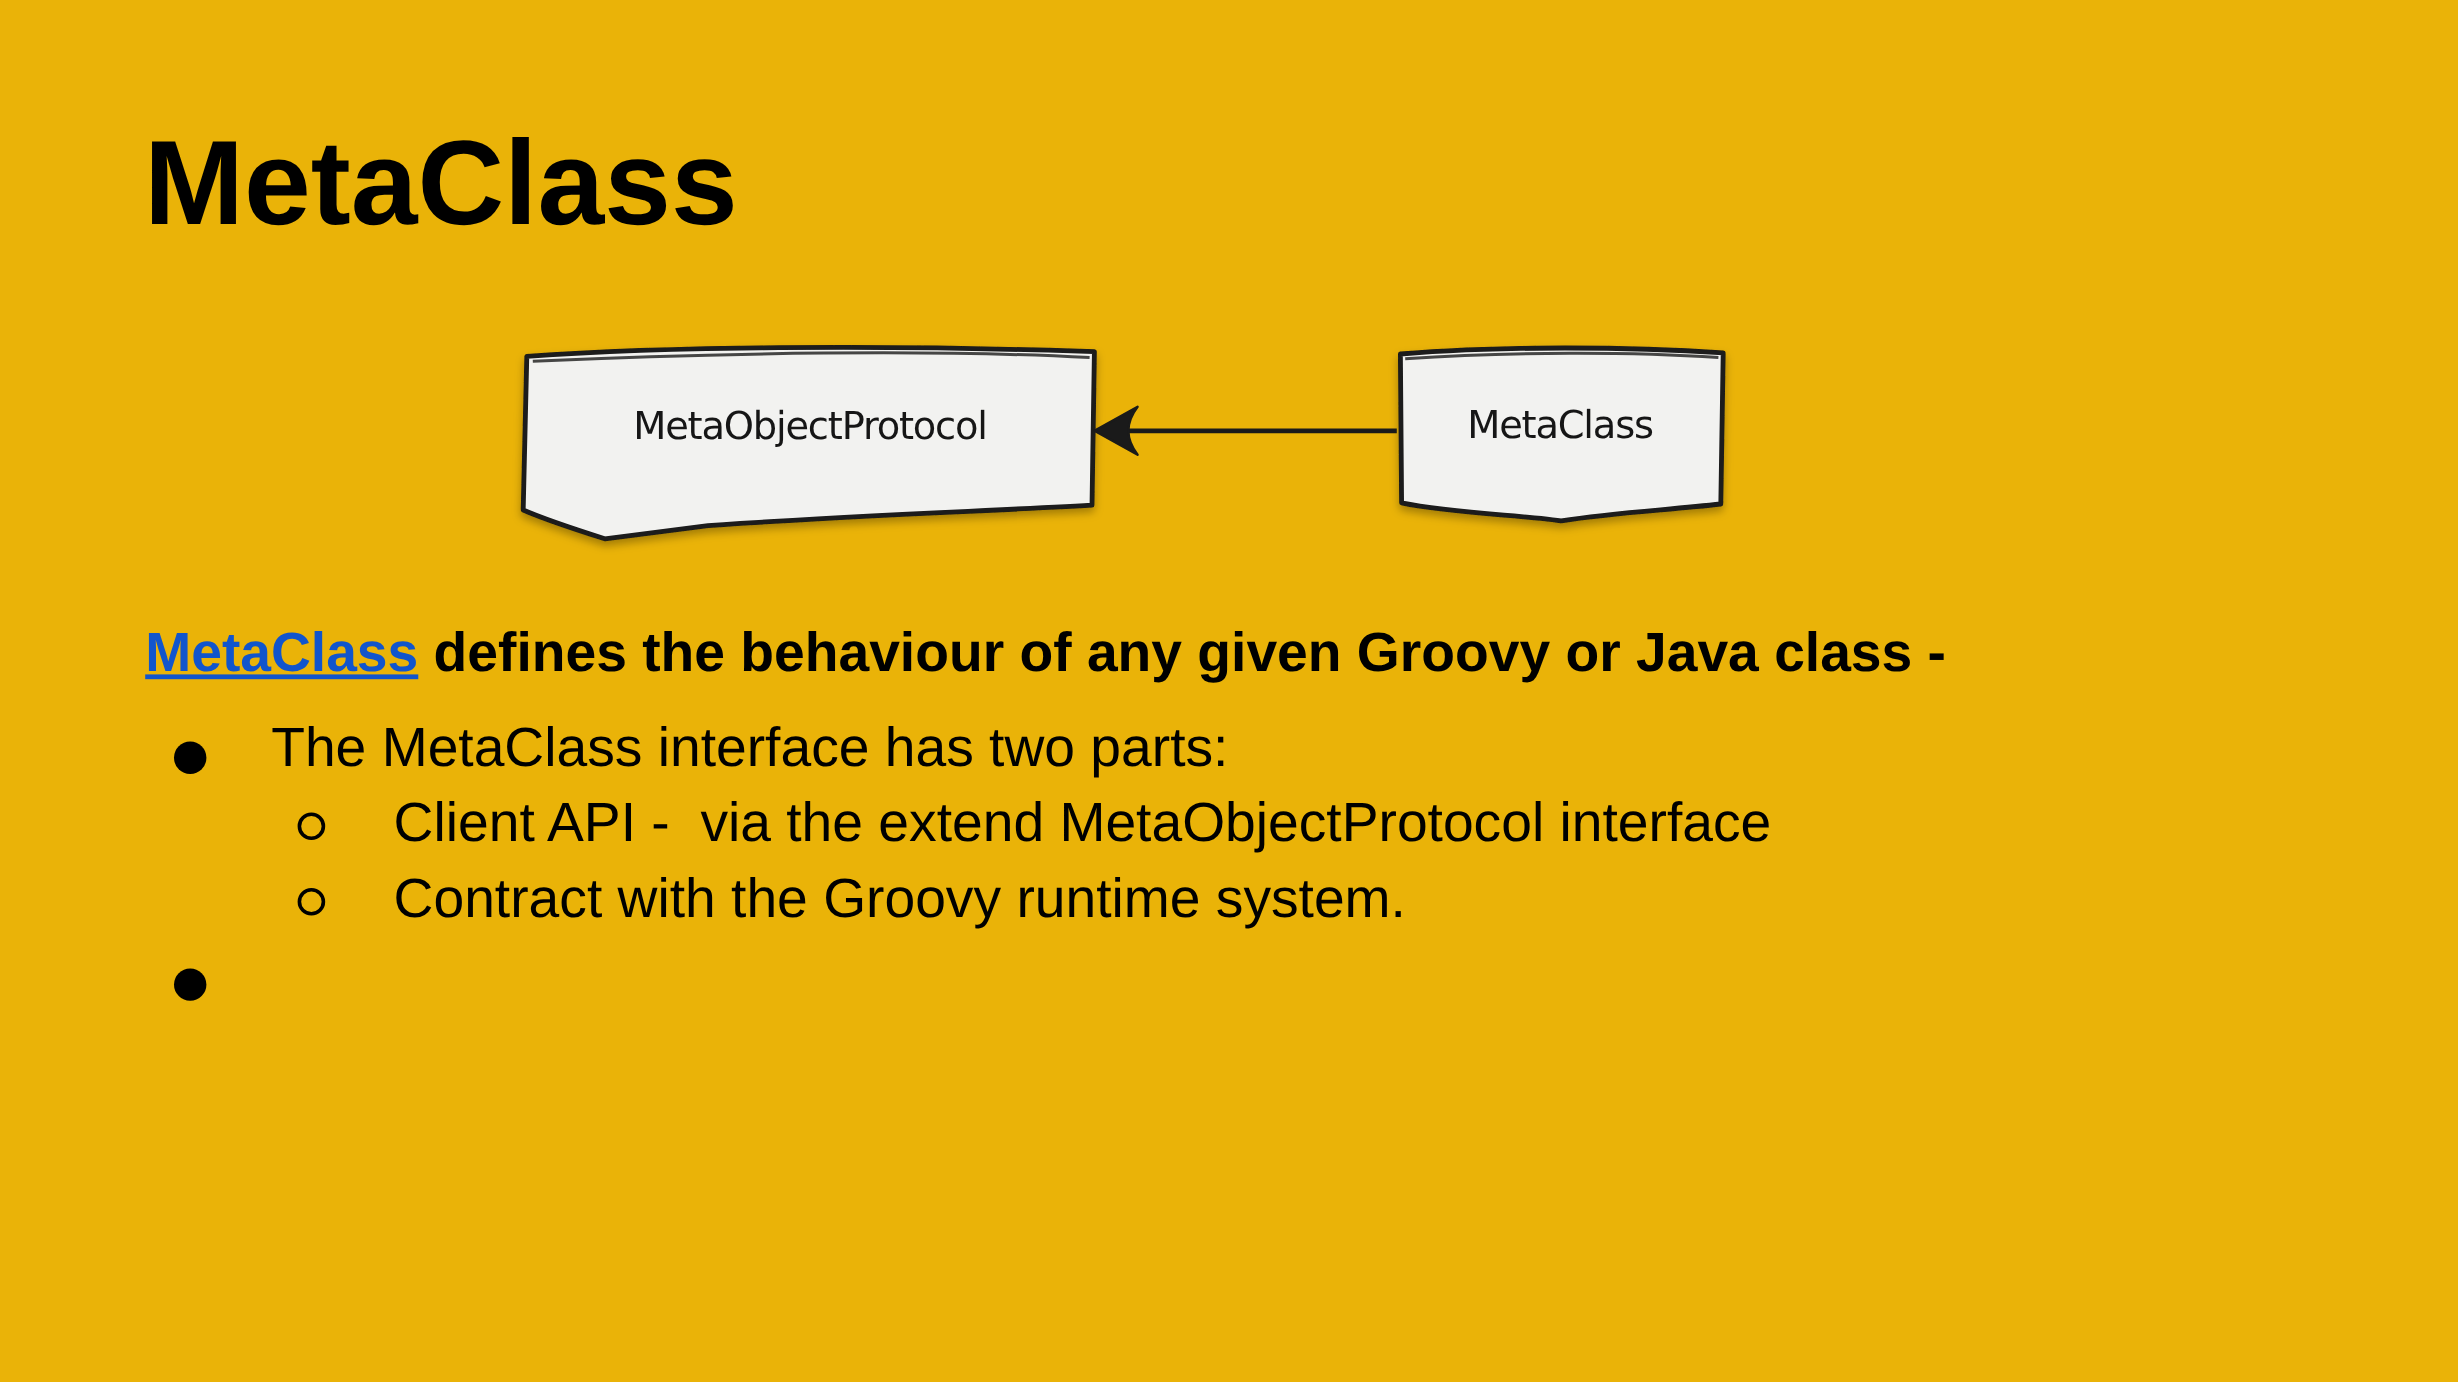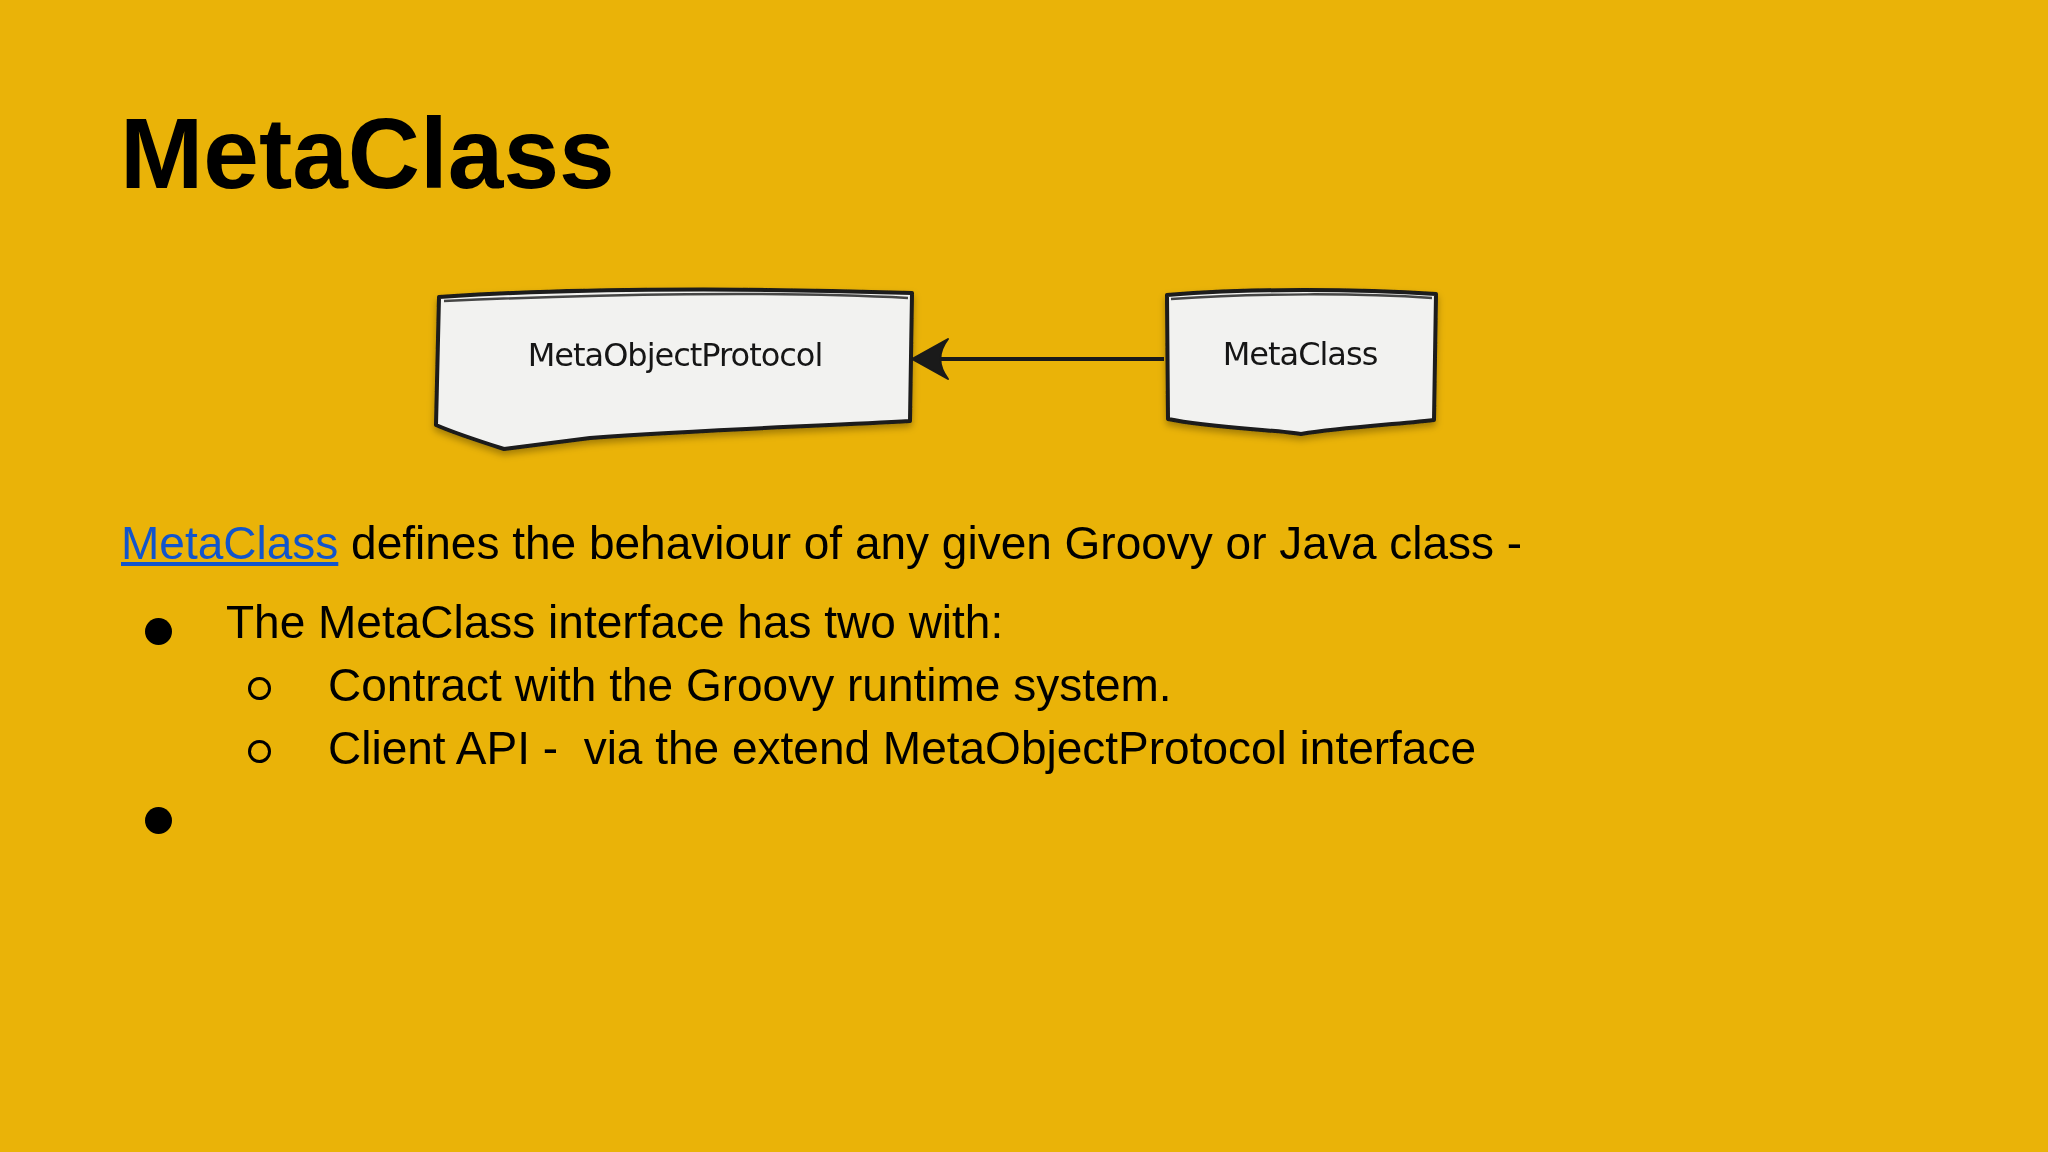--- a/index.html
+++ b/index.html
@@ -68,20 +68,21 @@
     stroke-linejoin: round;
   }
   .intro {
     position: absolute;
     left: 121px;
     top: 512px;
     margin: 0;
     font-size: 46px;
     line-height: 63px;
     white-space: pre-wrap;
+    font-weight: bold;
   }
   .intro a {
     color: #1155cc;
     text-decoration: underline;
     cursor: pointer;
   }
   .list {
     position: absolute;
     left: 120px;
     top: 591px;
@@ -154,31 +155,31 @@
     <text class="box-label" x="275" y="96">MetaObjectProtocol</text>
     <text class="box-label" x="900" y="95">MetaClass</text>
   </svg>
 
   <p class="intro"><a>MetaClass</a><span> defines the behaviour of any given Groovy or Java class -</span></p>
 
   <div class="list">
 
     <div class="li l1">
       <span class="marker1"></span>
-      <span class="txt">The MetaClass interface has two with:</span>
+      <span class="txt">The MetaClass interface has two parts:</span>
+    </div>
+
+    <div class="li l2">
+      <span class="marker2"></span>
+      <span class="txt">Client API -  via the extend MetaObjectProtocol interface</span>
     </div>
 
     <div class="li l2">
       <span class="marker2"></span>
       <span class="txt">Contract with the Groovy runtime system.</span>
-    </div>
-
-    <div class="li l2">
-      <span class="marker2"></span>
-      <span class="txt">Client API -  via the extend MetaObjectProtocol interface</span>
     </div>
 
 
     <div class="li l1">
       <span class="marker1"></span>
     </div>
 
   </div>
 
 </div>

